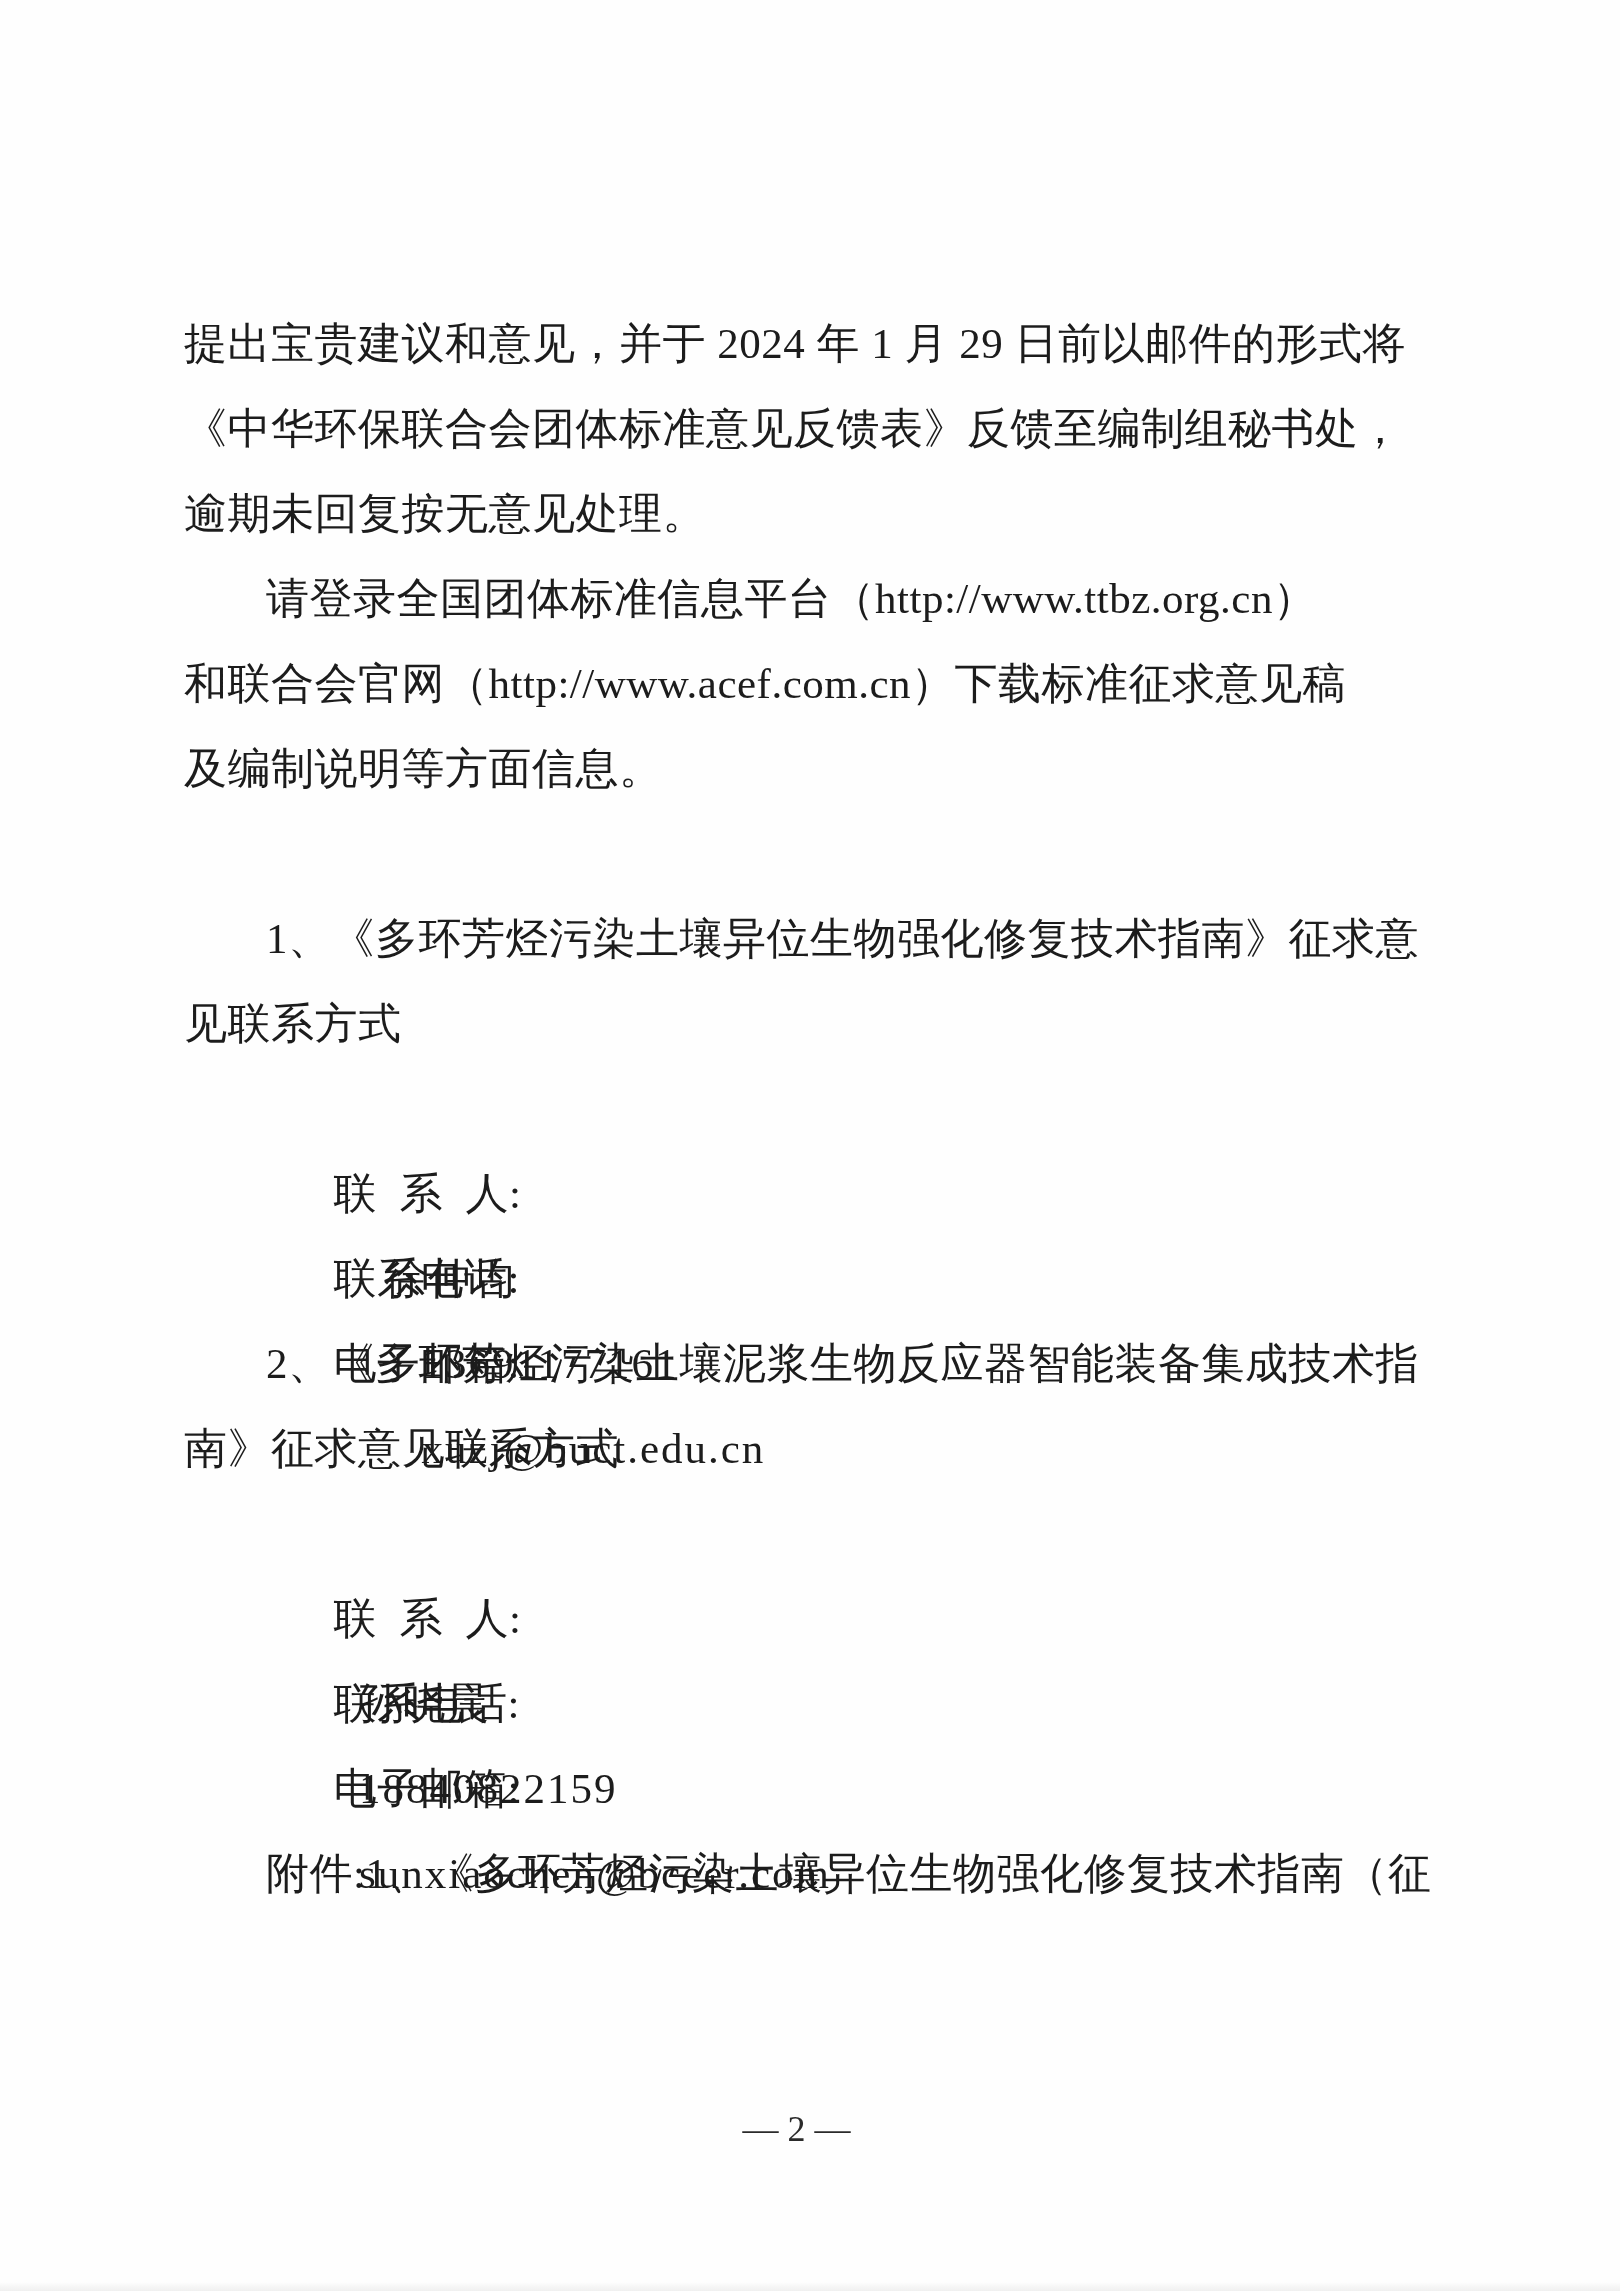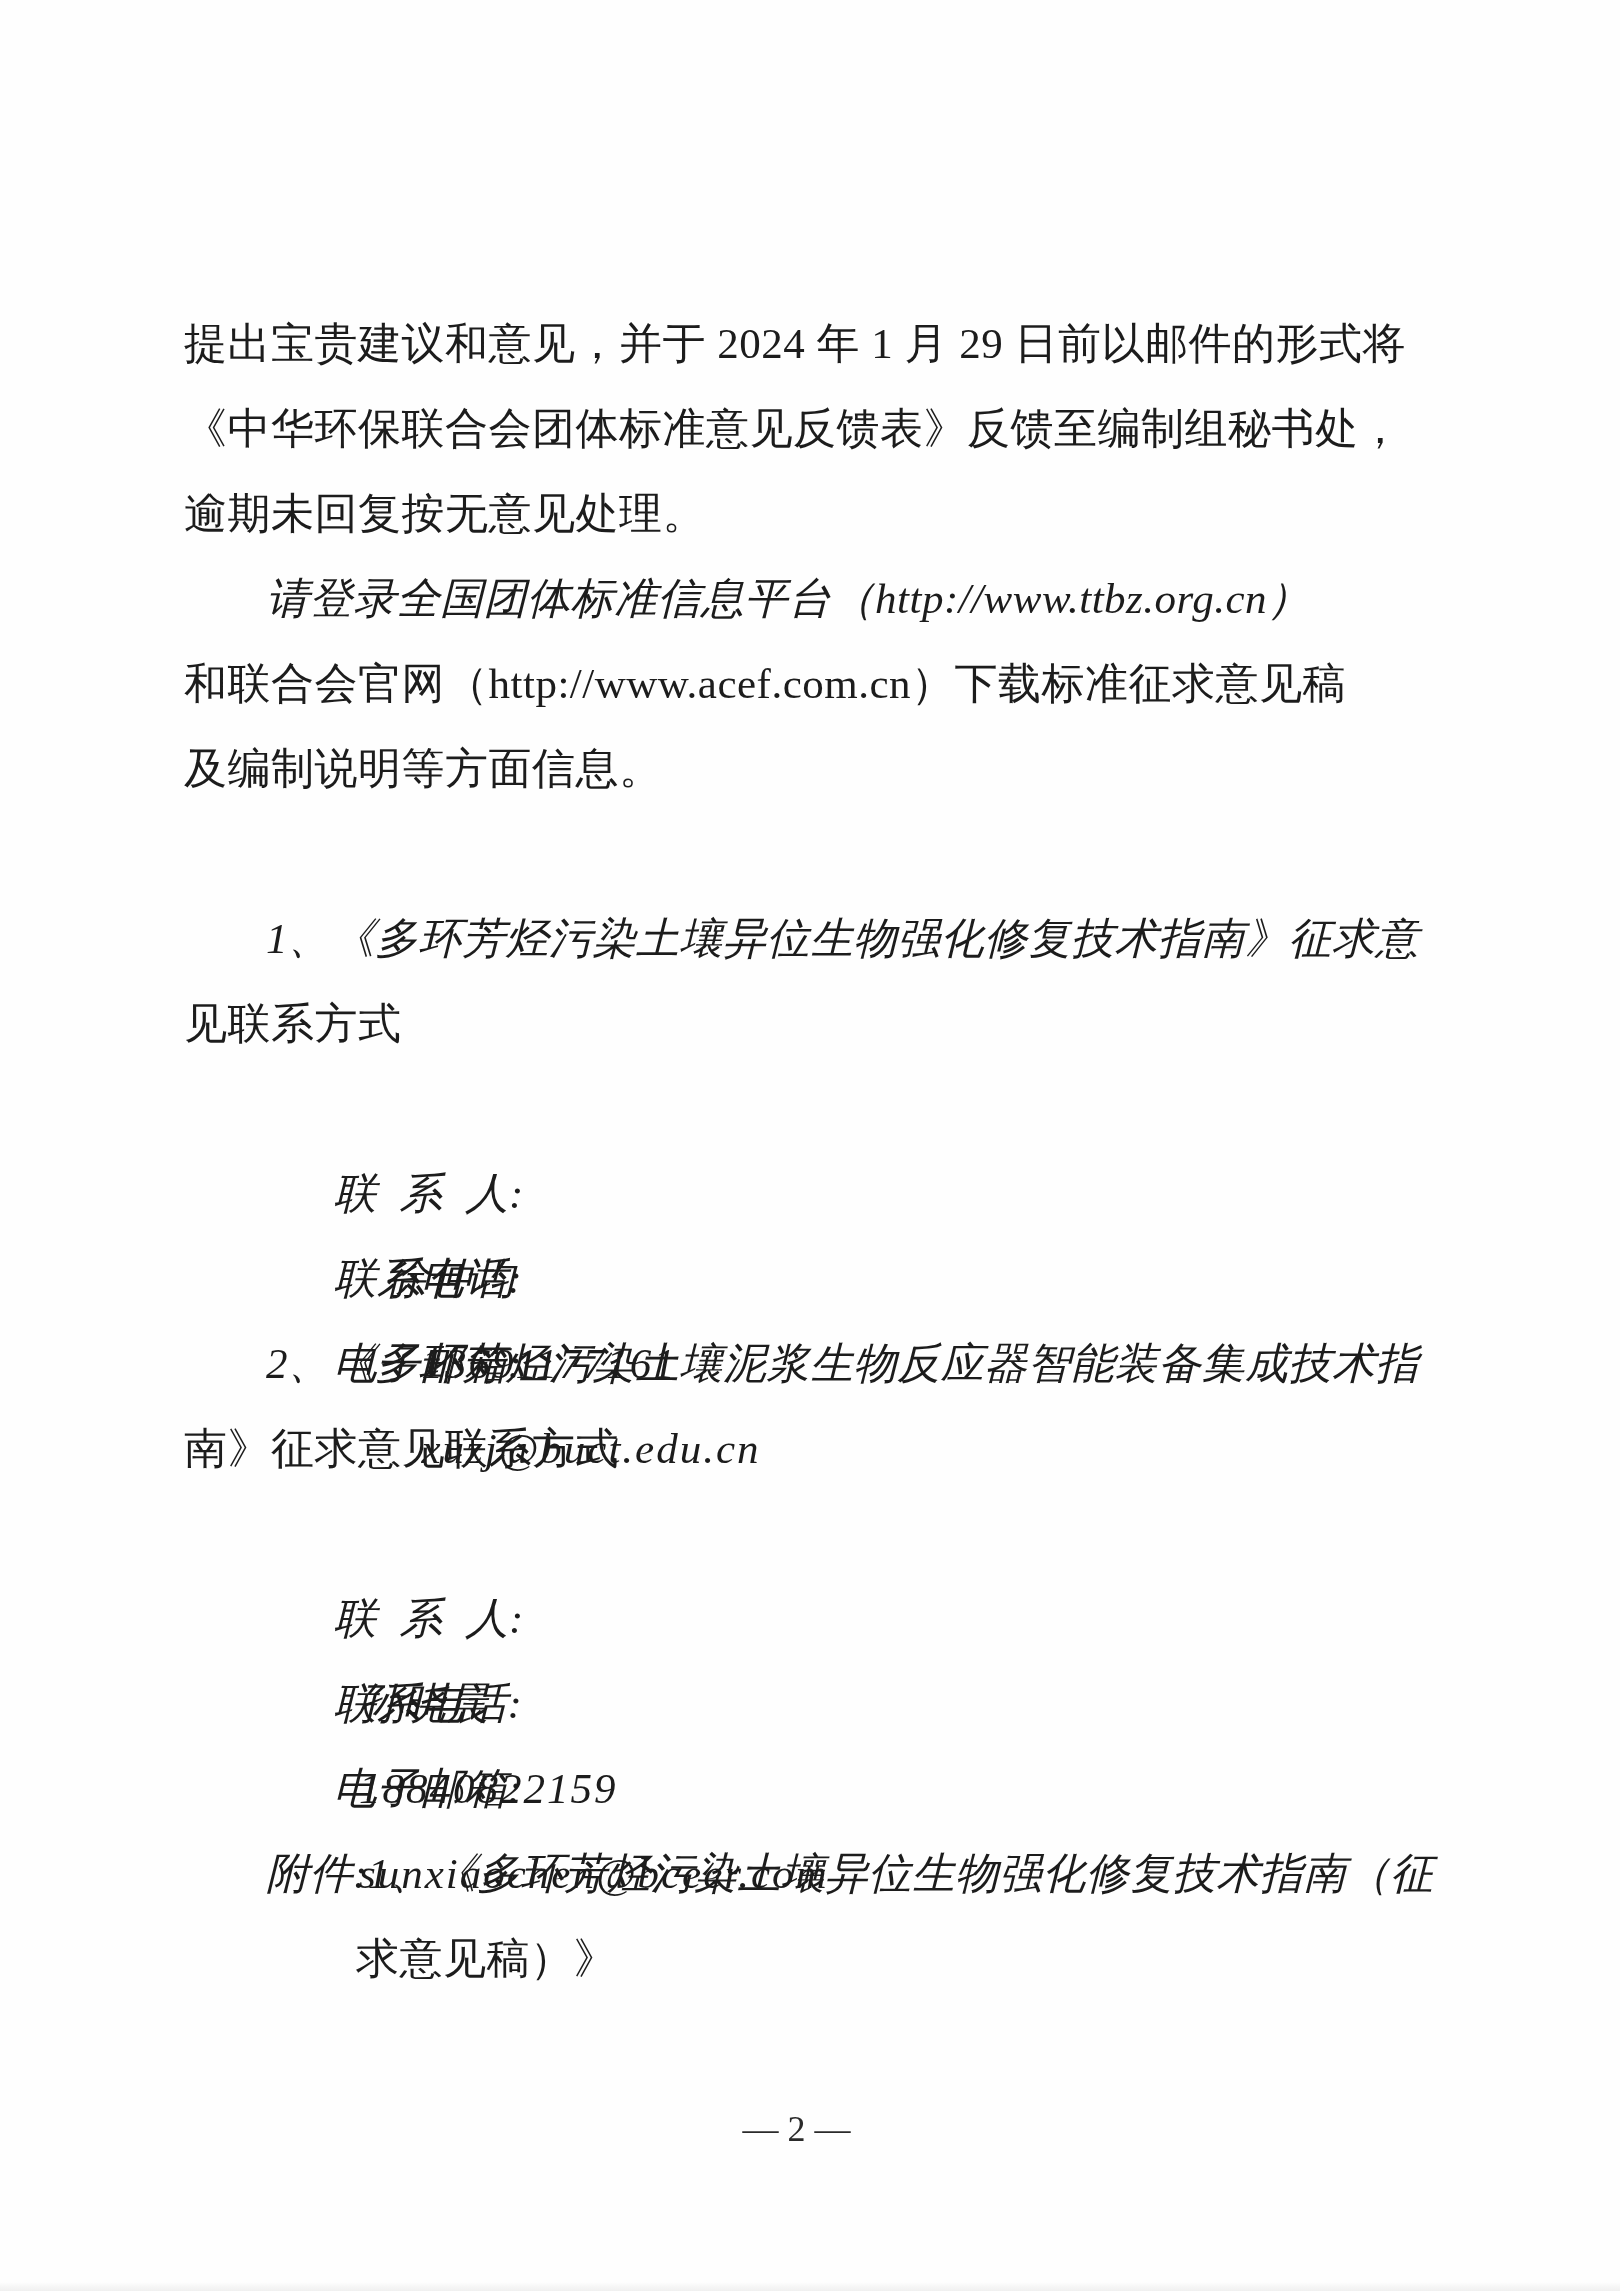--- a/index.html
+++ b/index.html
@@ -25,21 +25,21 @@
     width: 1225px;
   }
   .line {
     height: 85px;
     line-height: 85px;
     font-size: 43px;
     white-space: pre;
     letter-spacing: 0.5px;
   }
   .blank { height: 85px; }
-  .indent { padding-left: 82px; font-style: italic; }
+  .indent { padding-left: 82px; }
   .indent-deep { padding-left: 172px; }
   .field-label { white-space: pre; }
   .field-value { white-space: pre; }
   .gap-md  { margin-left: 51px; }
   .gap-lg  { margin-left: 88px; text-align: center; }
   .gap-sm  { margin-left: 25.5px; margin-top: 35px; }
   .latin { letter-spacing: 2px; }
   .footer {
     position: absolute;
     left: 184px;
@@ -105,20 +105,19 @@
       <span class="field-value gap-sm latin">18840822159</span>
     </div>
     <div class="line indent">
       <span class="field-label">电子邮箱:</span>
       <span class="field-value gap-sm latin">sunxiaochen@bceer.com</span>
     </div>
 
     <div class="line blank"></div>
 
     <div class="line indent">附件:1、《多环芳烃污染土壤异位生物强化修复技术指南（征</div>
-    <div class="line indent-deep">求意见稿）》</div>
 
   </div>
 
   <div class="footer">— 2 —</div>
   <div class="scan-shade"></div>
 </div>
 
 
 </body></html>

